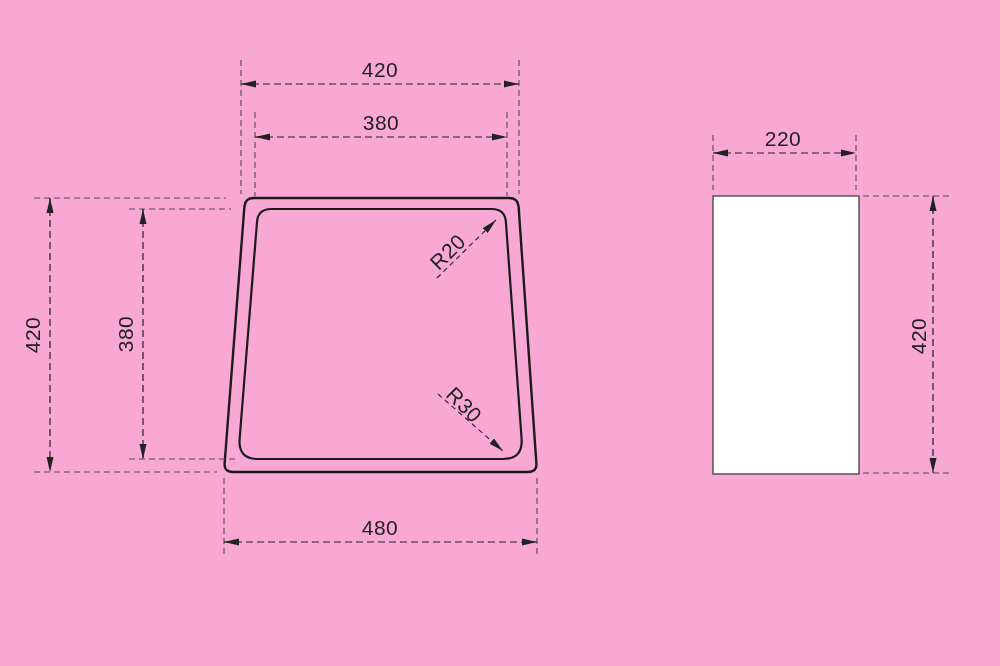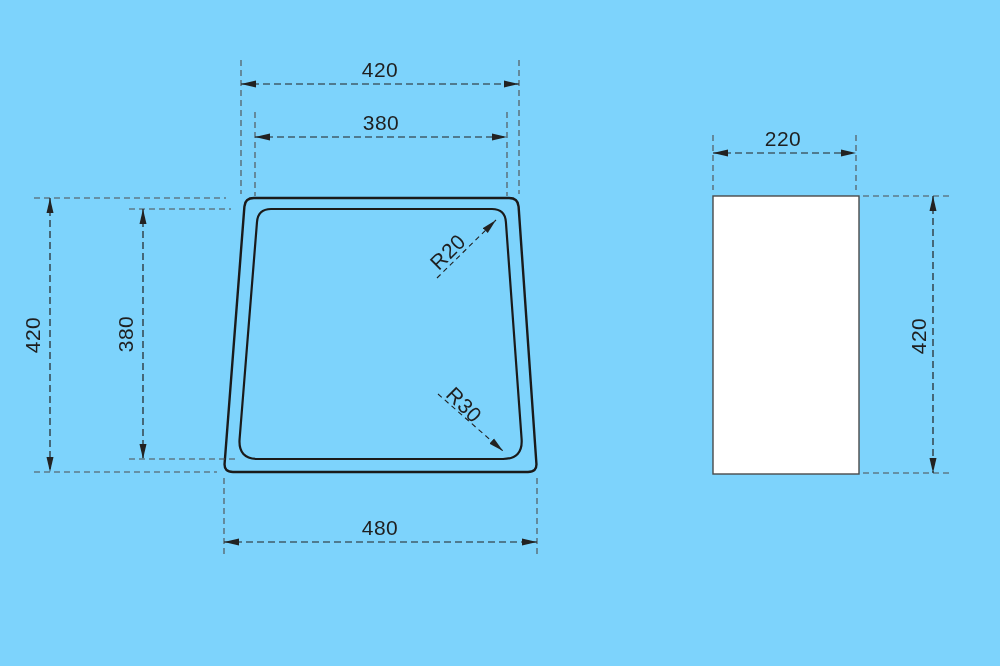--- a/index.html
+++ b/index.html
@@ -4,21 +4,21 @@
 <style>
   html, body {
     margin: 0;
     padding: 0;
     background: #ffffff;
   }
   .canvas {
     position: relative;
     width: 1000px;
     height: 666px;
-    background: #7dd3fc;
+    background: #f9a8d4;
     overflow: hidden;
   }
   svg text {
     font-family: "Liberation Sans", sans-serif;
     font-size: 21px;
     fill: #1f1f1f;
     letter-spacing: 0.5px;
   }
   .outline {
     fill: none;

